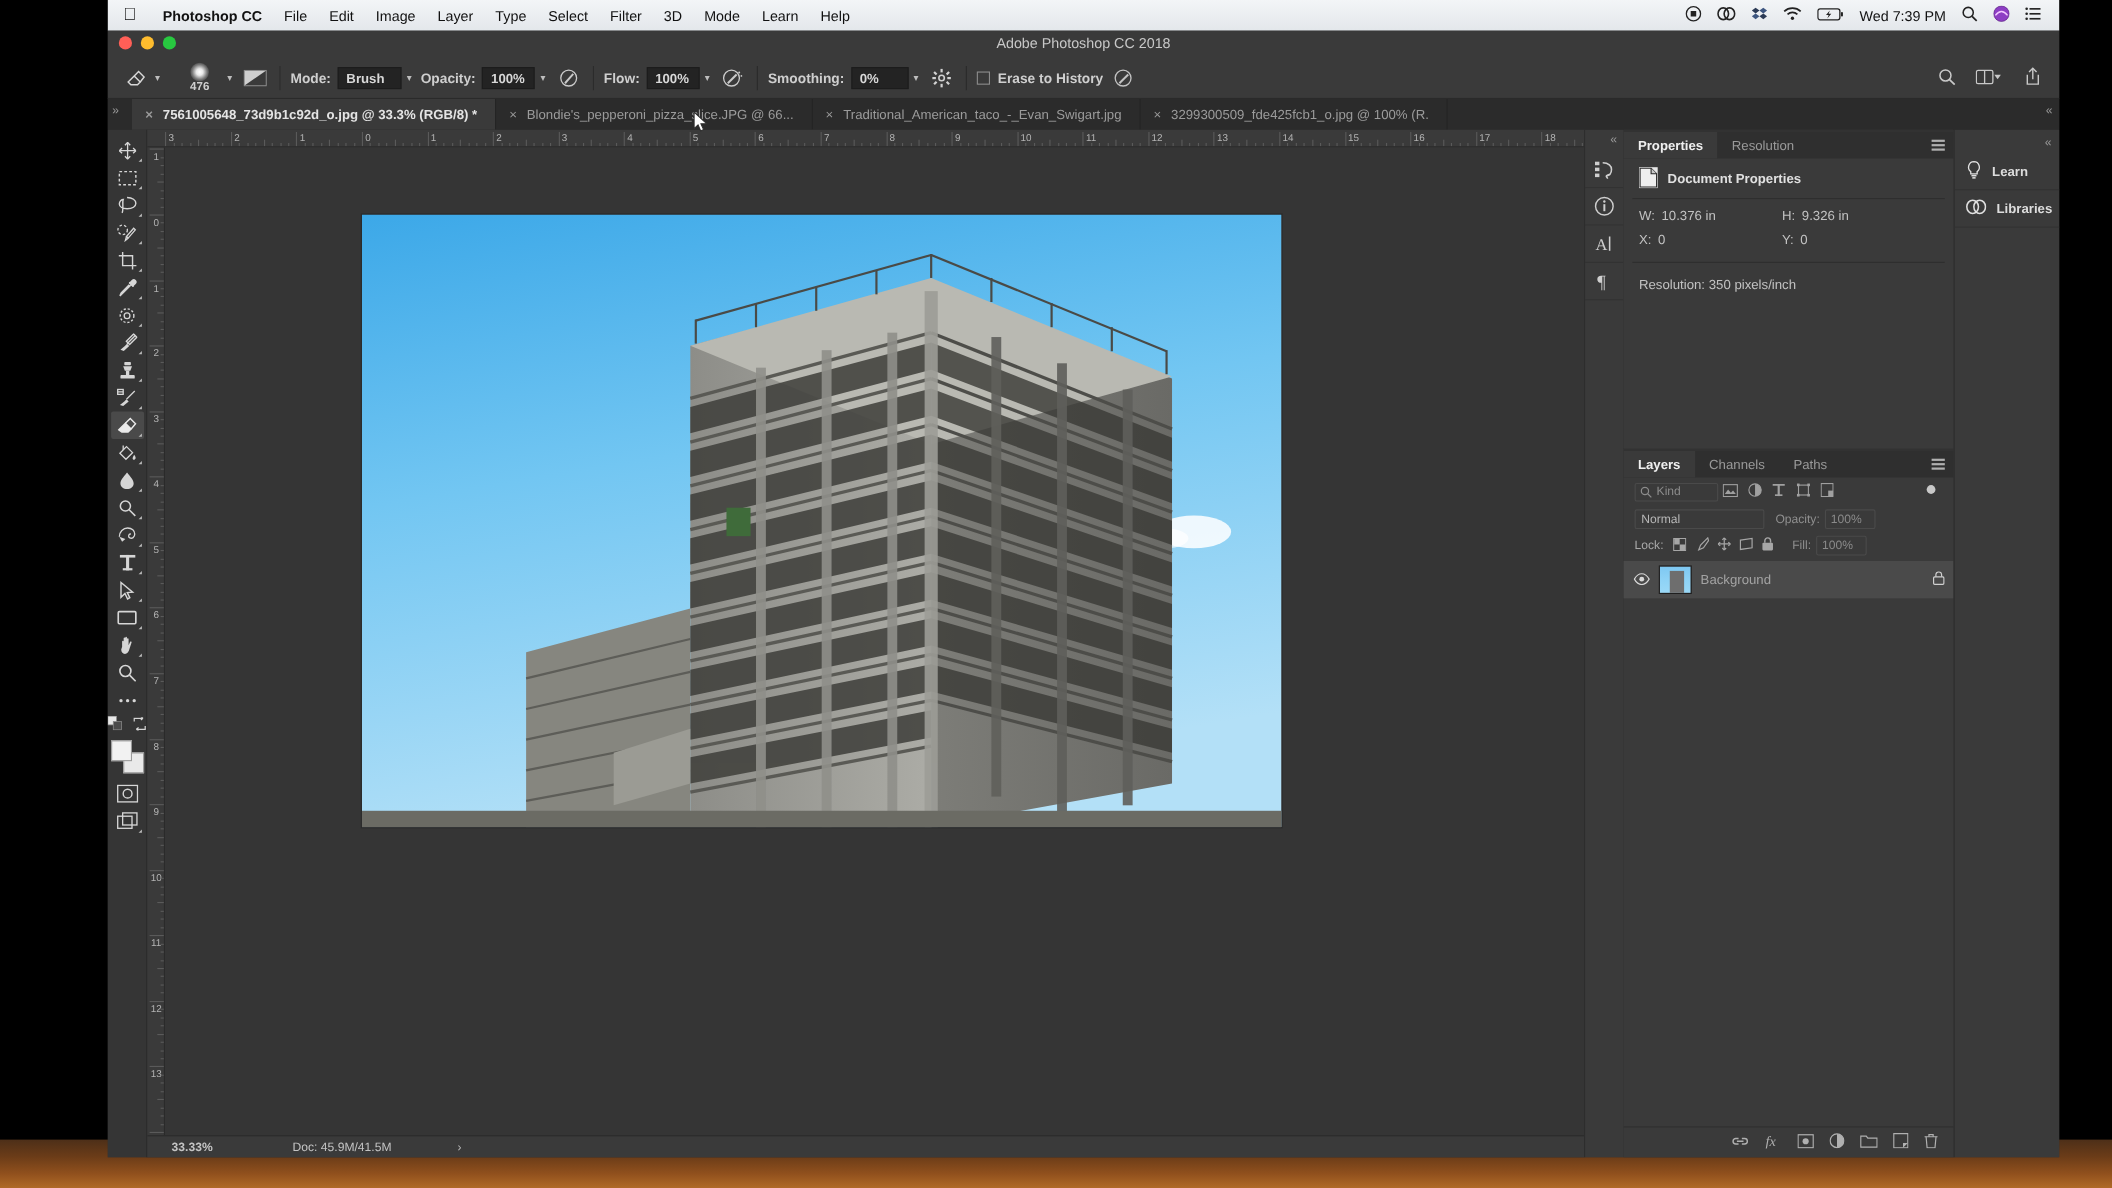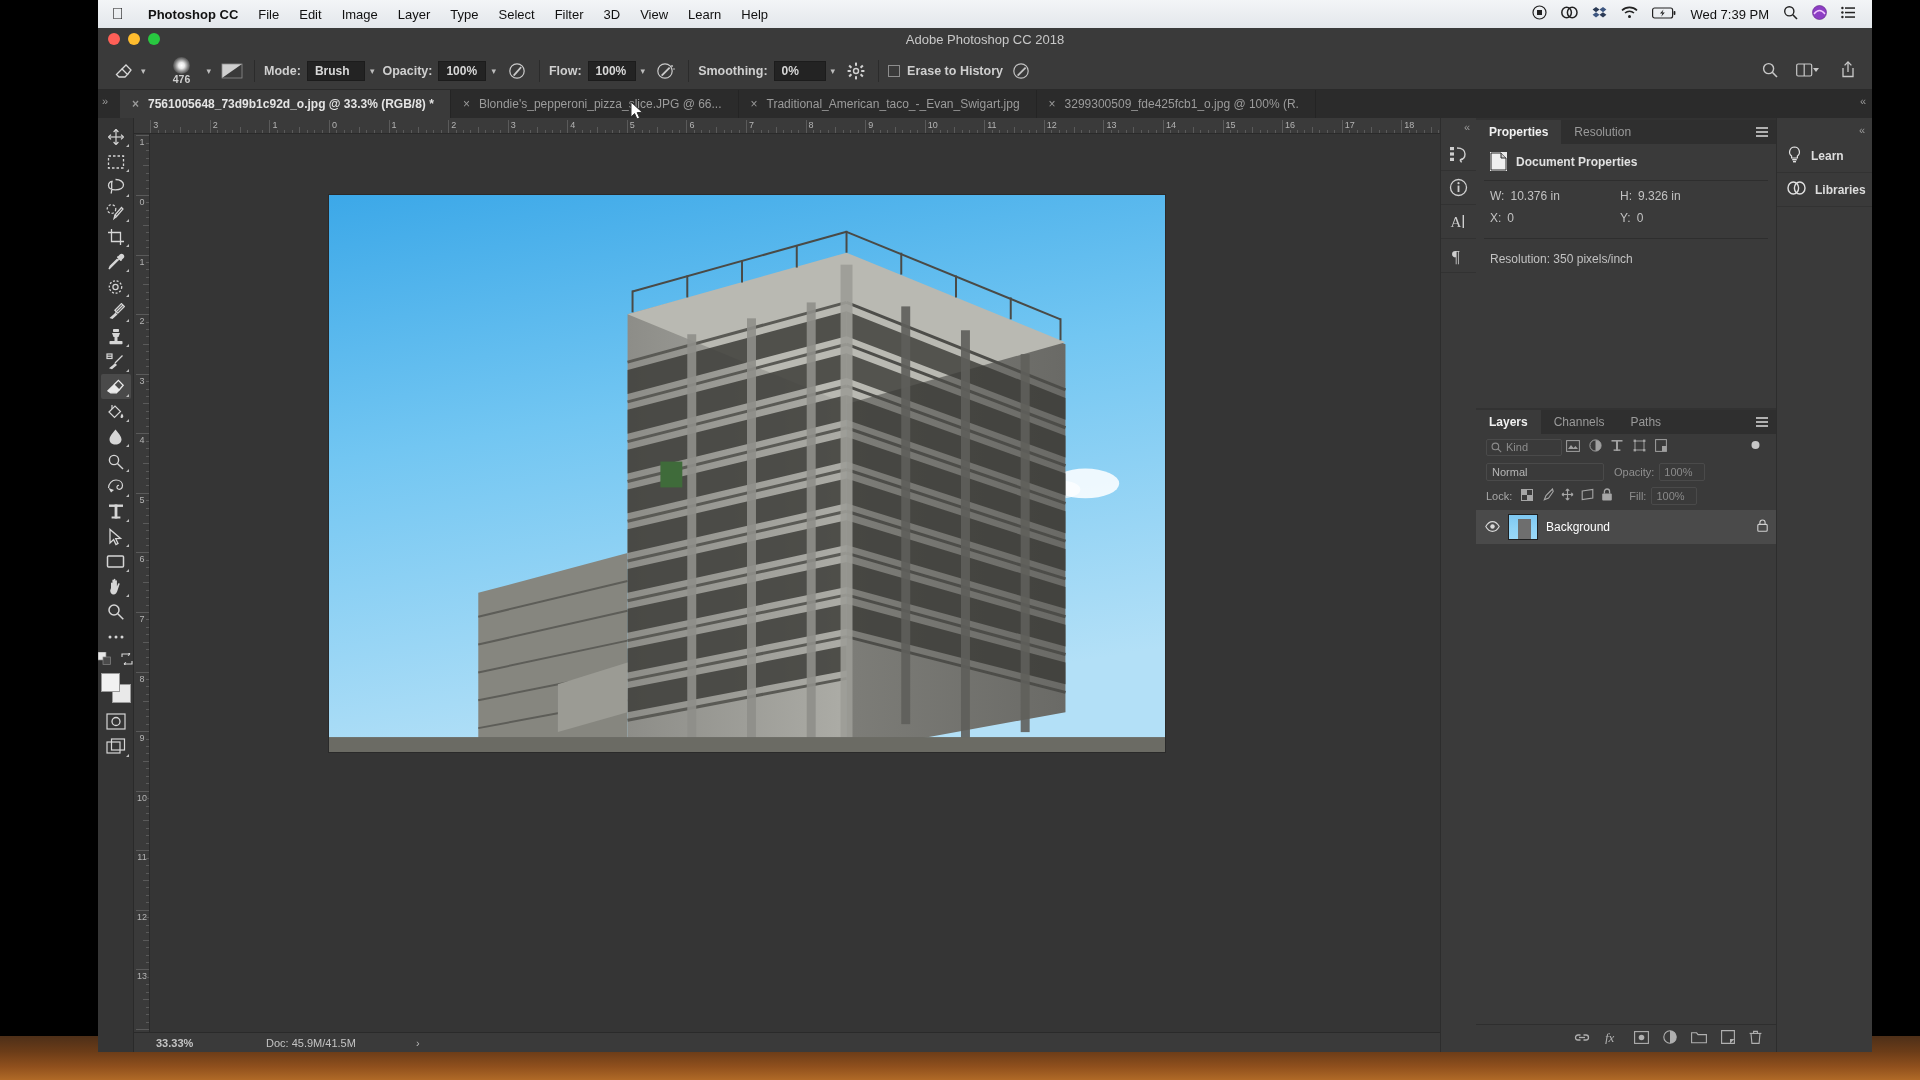--- a/index.html
+++ b/index.html
@@ -139,21 +139,21 @@
   #lockrow { display:flex; align-items:center; height:24px; padding:0 10px; gap:0; font-size:11px; color:#a8a8a8; }
   .lockic { width:20px; text-align:center; color:#a6a6a6; font-size:12px; }
   .dimbox { border:1px solid #4a4a4a; border-radius:2px; height:18px; width:46px; color:#8a8a8a;
       display:flex; align-items:center; padding:0 4px; font-size:11px; }
   #layerlist { flex:1; padding-top:2px; }
   .layerrow { display:flex; align-items:center; height:34px; background:#4a4a4a; padding:0 8px; gap:8px; }
   .eye { width:16px; text-align:center; color:#d0d0d0; font-size:13px; }
   .thumb { width:30px; height:26px; border:1px solid #1f1f1f;
       background:linear-gradient(180deg,#7ec8f2 0%, #8fd3f6 55%, #9ad8f7 100%); position:relative; overflow:hidden; }
   .thumb .bld { position:absolute; left:9px; top:4px; width:13px; bottom:0; background:#6e6e6e; }
-  .layername { color:#ffffff; font-size:12px; flex:1; }
+  .layername { color:#a3a3a3; font-size:12px; flex:1; }
   .locki { color:#cfcfcf; font-size:12px; }
   #layerfoot { height:28px; display:flex; align-items:center; justify-content:flex-end; gap:14px;
       padding-right:14px; color:#b0b0b0; font-size:13px; border-top:1px solid #2e2e2e; }
 
   
   #minidock { width:48px; background:#3a3a3a; border-left:1px solid #2d2d2d; padding-top:4px; }
   #minidock.wide { width:96px; }
   .mdbtn { display:flex; align-items:center; gap:9px; height:34px; padding-left:10px; color:#ddd; font-size:12px;
       font-weight:bold; border-bottom:1px solid #323232; }
   #minicollapse { text-align:right; color:#9a9a9a; font-size:11px; padding:2px 7px 3px 0; }
@@ -178,21 +178,21 @@
     <span class="apple"></span>
     <span class="mi app">Photoshop CC</span>
     <span class="mi">File</span>
     <span class="mi">Edit</span>
     <span class="mi">Image</span>
     <span class="mi">Layer</span>
     <span class="mi">Type</span>
     <span class="mi">Select</span>
     <span class="mi">Filter</span>
     <span class="mi">3D</span>
-    <span class="mi">View</span>
+    <span class="mi">Mode</span>
     <span class="mi">Learn</span>
     <span class="mi">Help</span>
 
     <div id="menu-right">
       <span class="ic">
         <svg width="15" height="15" viewBox="0 0 15 15">
             <circle cx="7.5" cy="7.5" r="6.5" fill="none" stroke="#222" stroke-width="1.2"></circle>
             <rect x="5" y="5" width="5" height="5" fill="#222"></rect>
           </svg>
       </span>

